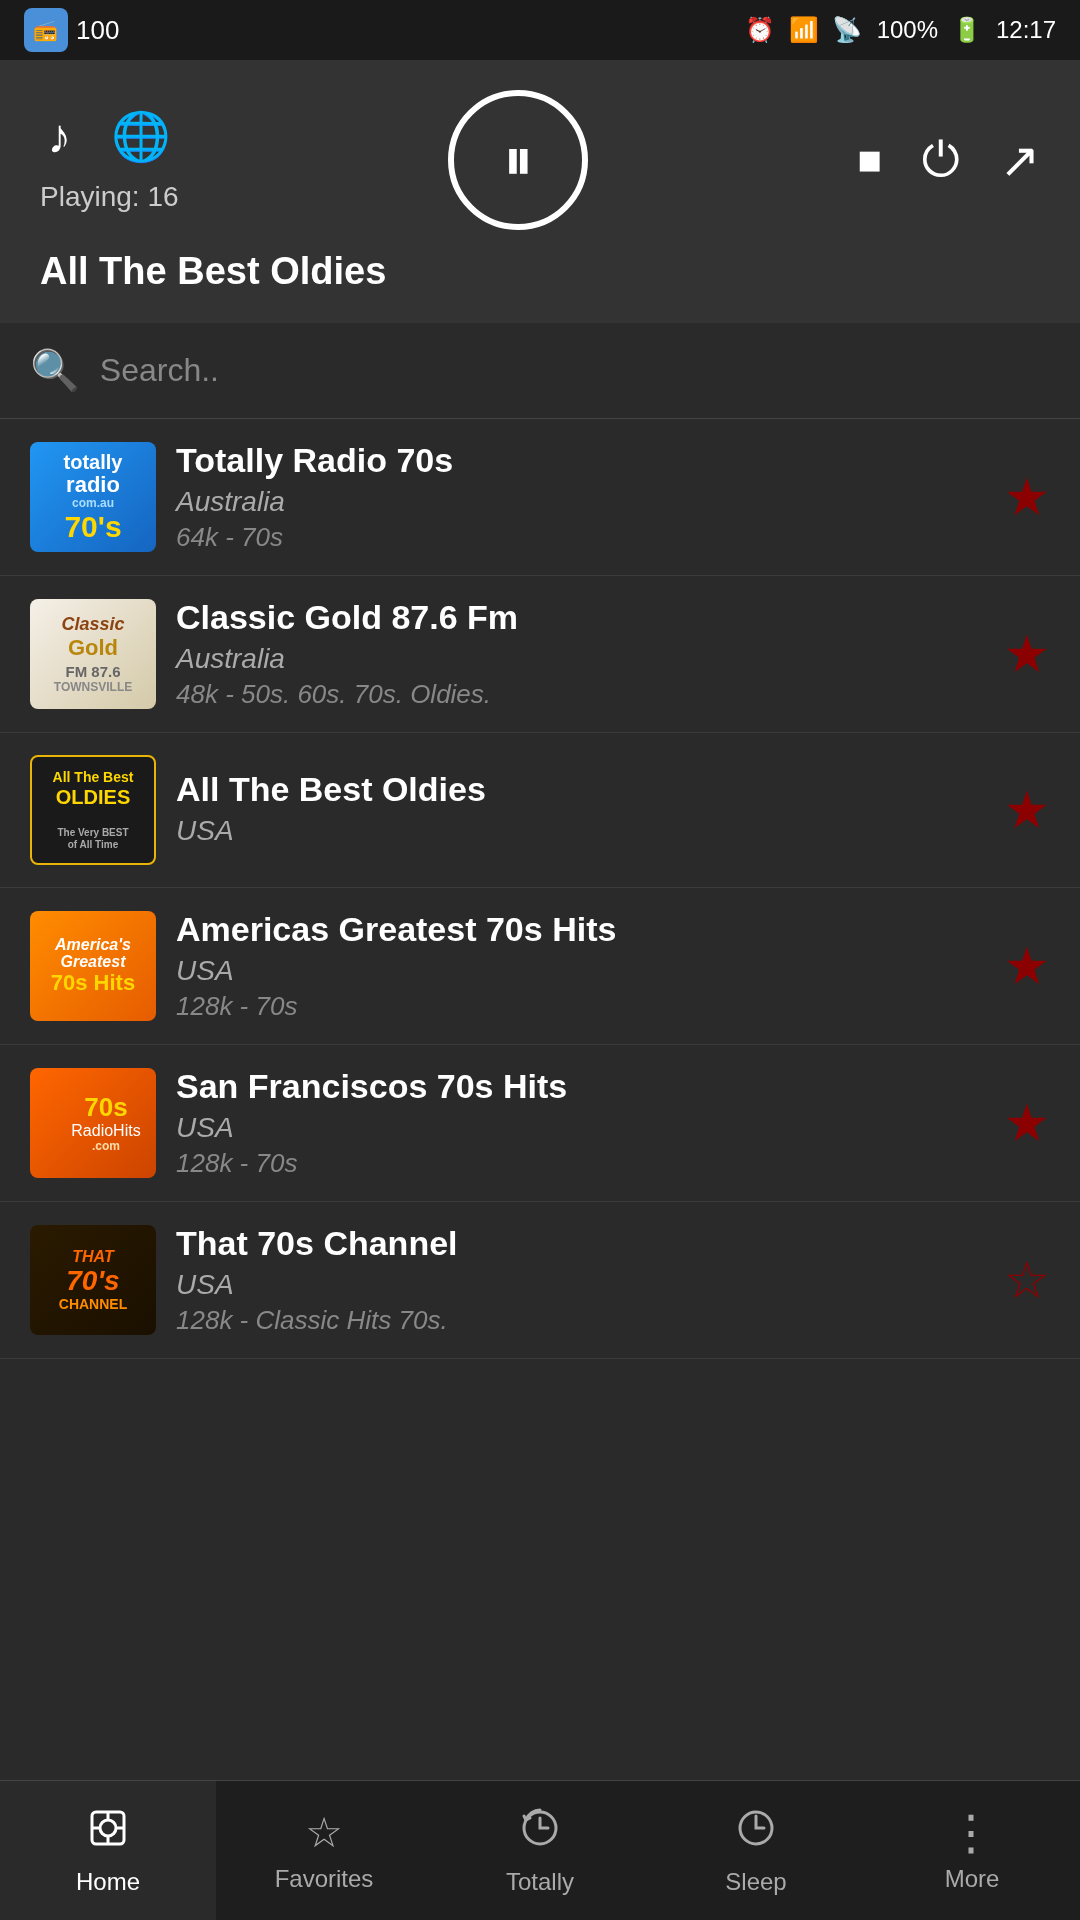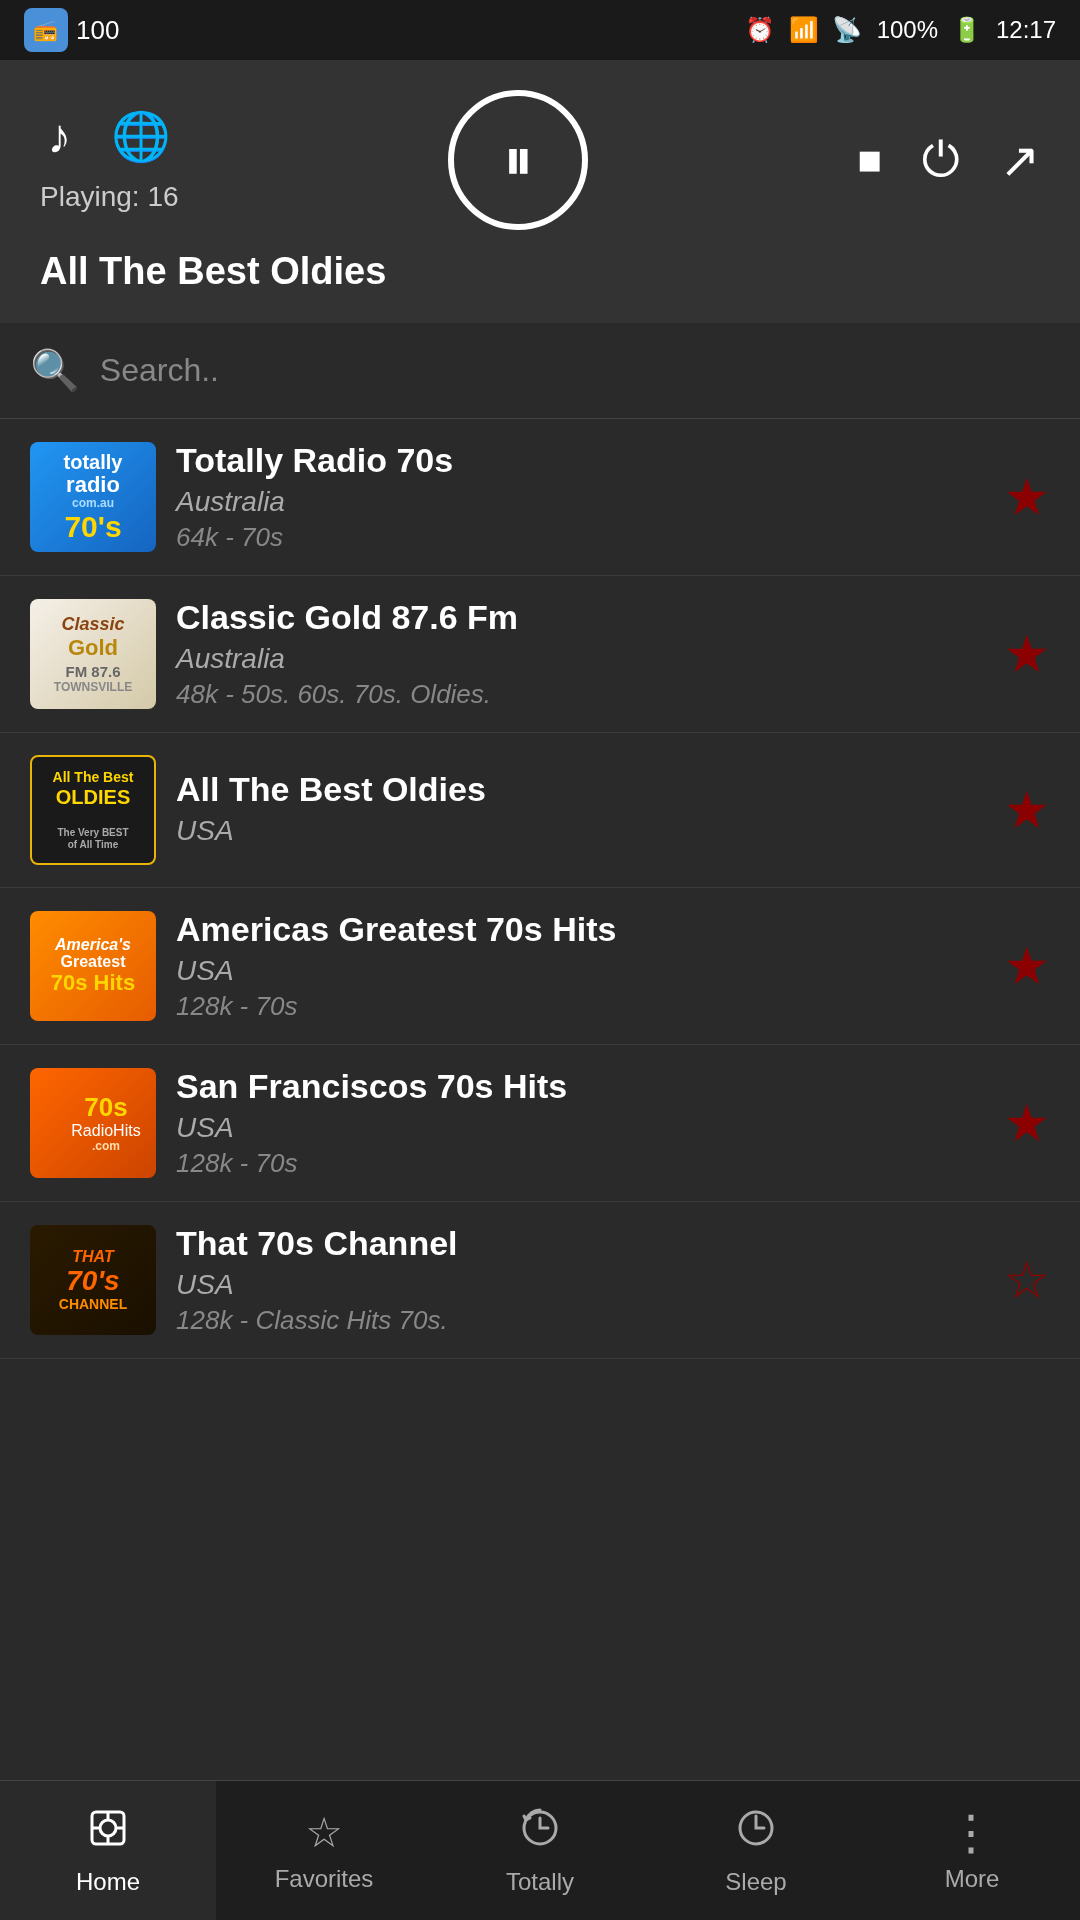--- a/index.html
+++ b/index.html
@@ -444,21 +444,21 @@
       <div class="station-name">All The Best Oldies</div>
       <div class="station-country">USA</div>
     </div>
     <span class="station-star">★</span>
   </div>
 
   <div class="station-item">
     <div class="station-logo station-logo-4">
       <div class="logo-americas">
         <div style="font-size:16px; color:white; font-style:italic; line-height:1;">America's</div>
-        <div style="font-size:16px; color:white; ">Greatest</div>
+        <div style="font-size:16px; color:white; font-style:italic;">Greatest</div>
         <div style="font-size:22px; color:#FFD700; font-weight:bold;">70s Hits</div>
       </div>
     </div>
     <div class="station-info">
       <div class="station-name">Americas Greatest 70s Hits</div>
       <div class="station-country">USA</div>
       <div class="station-meta">128k - 70s</div>
     </div>
     <span class="station-star">★</span>
   </div>

